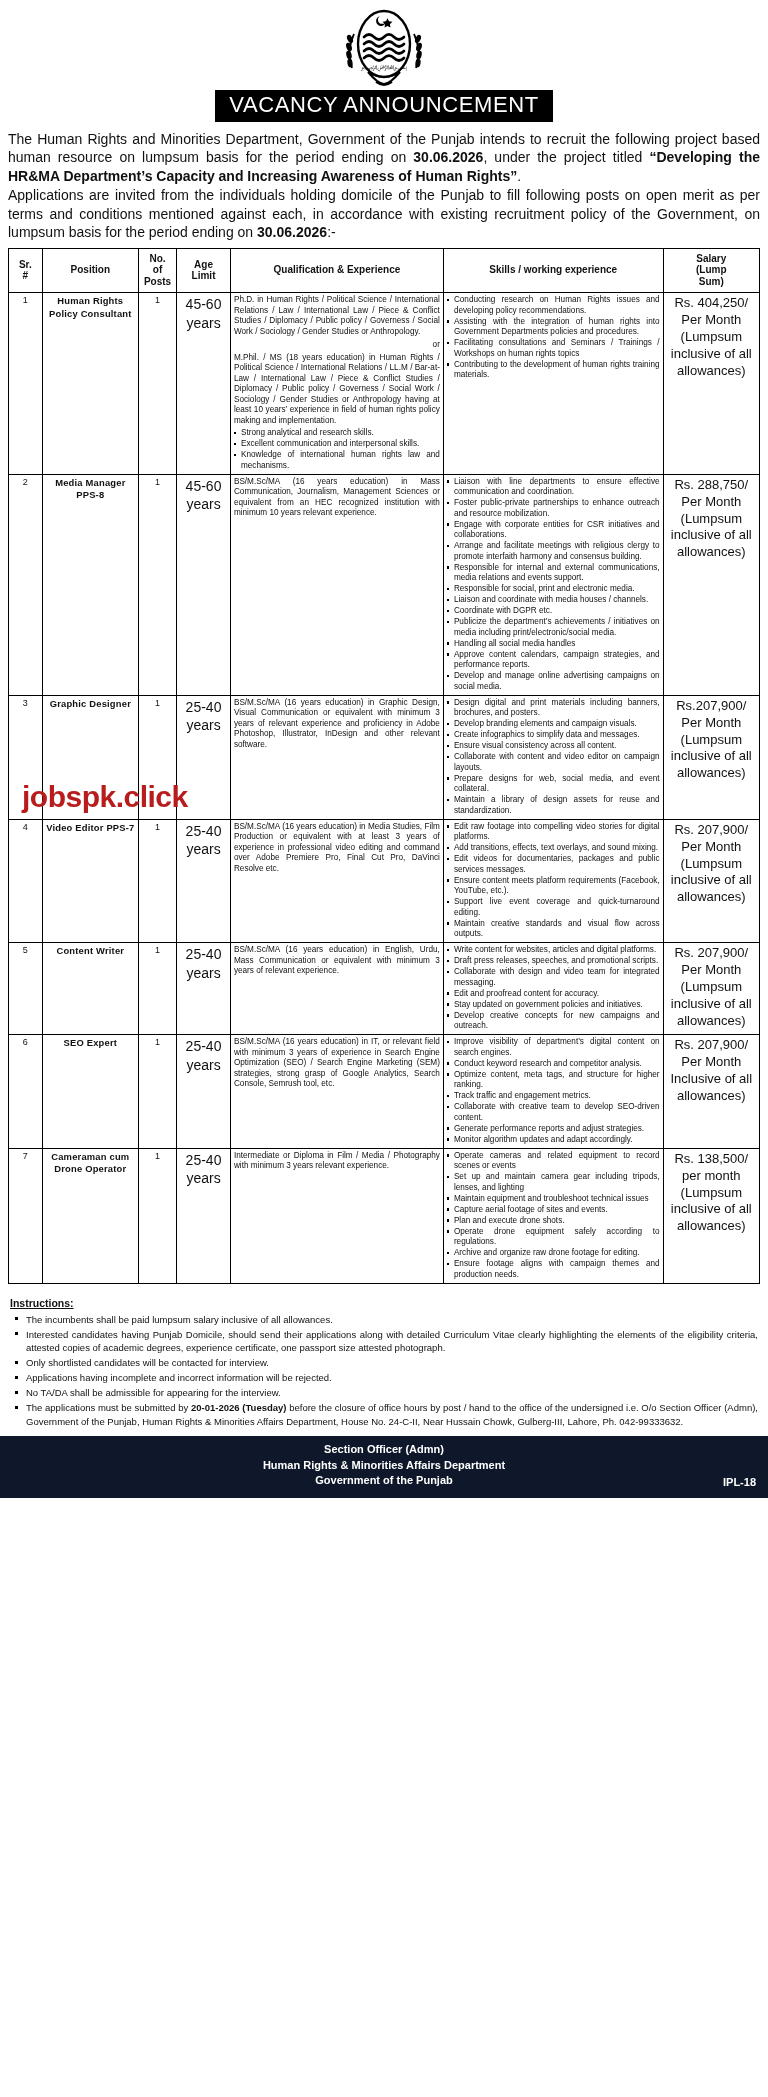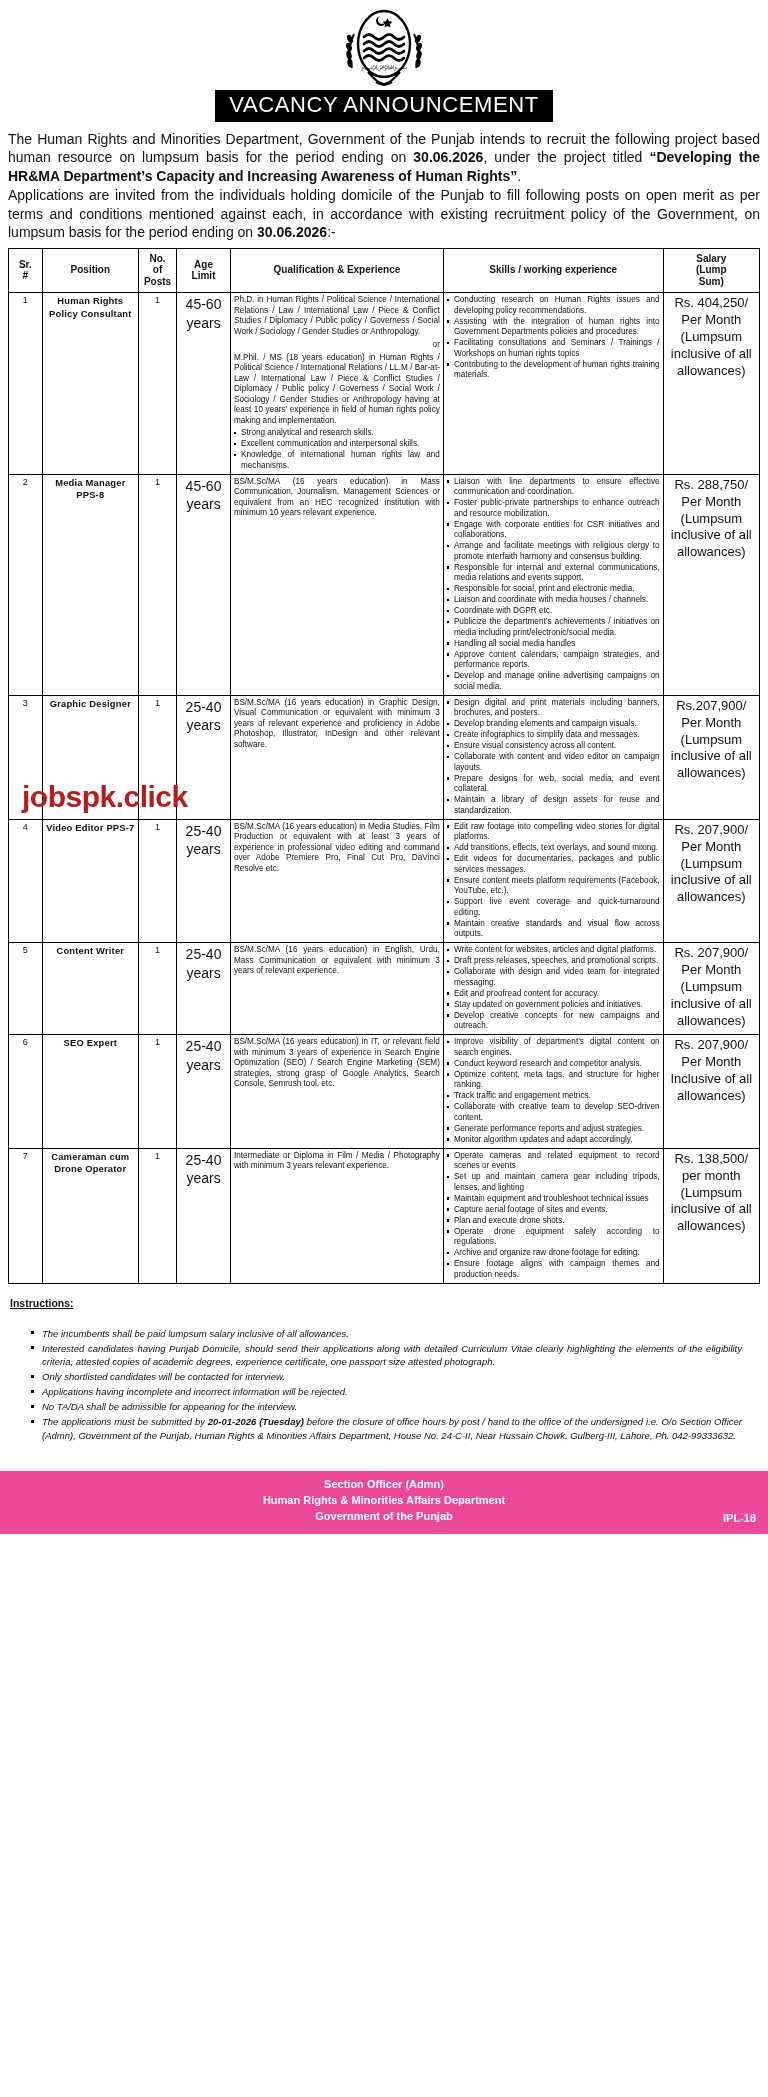--- a/index.html
+++ b/index.html
@@ -110,36 +110,36 @@
     margin:8px 10px 0 10px;
     font-size:9.5px;
     line-height:1.42;
   }
   .instr h3 {
     margin:12px 0 2px 0;
     font-size:10.5px;
     font-weight:bold;
     text-decoration:underline;
   }
-  ul.instr-list { margin:16px; padding:0; list-style:none;font-style:italic; }
+  ul.instr-list { margin:0; padding:0; list-style:none; }
   ul.instr-list > li {
     position:relative;
     padding-left:16px;
     margin-bottom:1.5px;
     text-align:justify;
   }
   ul.instr-list > li:before {
     content:"";
     position:absolute; left:5px; top:4.5px;
     width:3px; height:3px; background:#000;
   }
   
   .footer {
-    margin-top:9px;
-    background:#ec4899;
+    margin-top:2px;
+    background:#0f172a;
     color:#fff;
     padding:6px 10px 9px 10px;
     position:relative;
     text-align:center;
     font-weight:bold;
     font-size:11px;
     line-height:1.45;
   }
   .footer .ipl {
     position:absolute;

